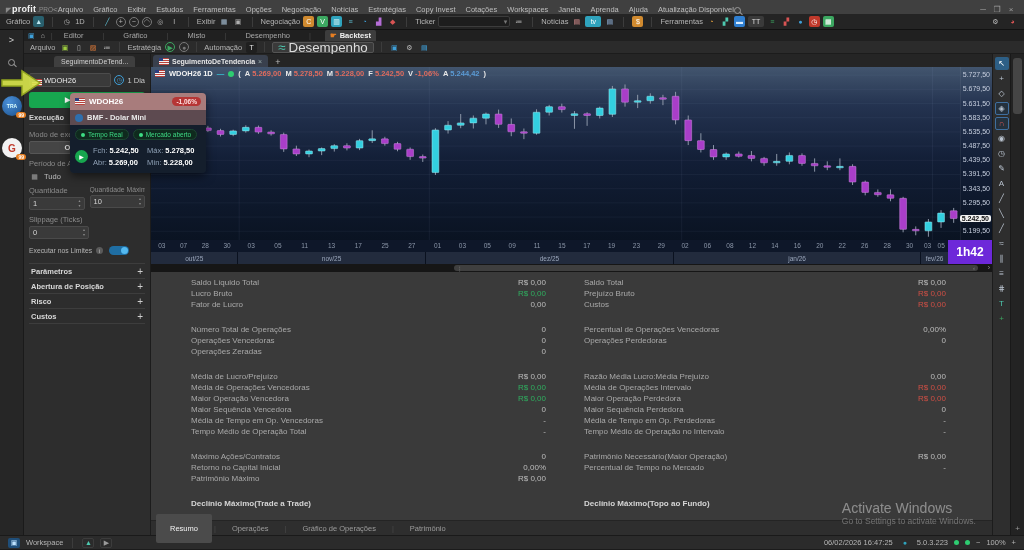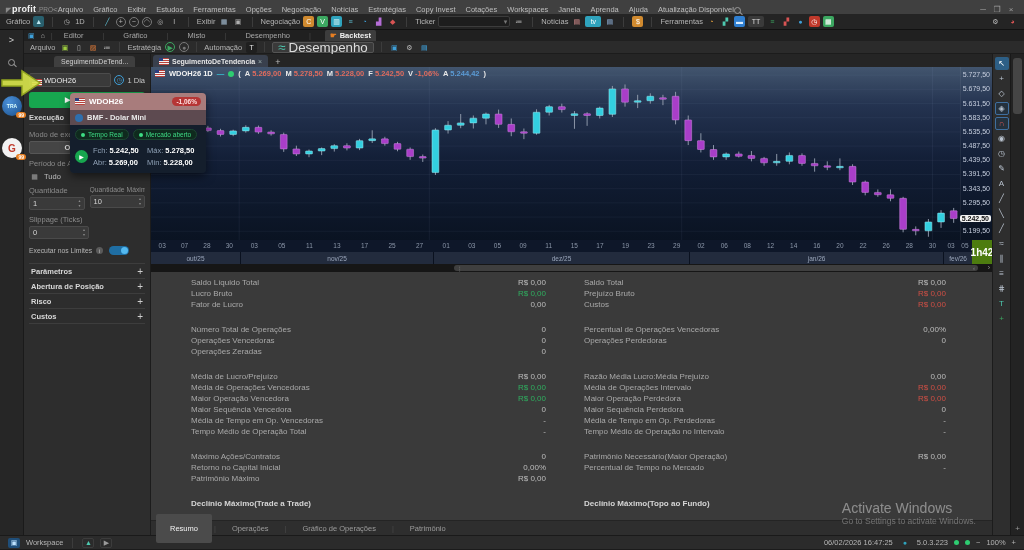--- a/index.html
+++ b/index.html
@@ -94,21 +94,21 @@
   .pa-label { position:absolute; right:2px; white-space:nowrap; }
   .pa-last { position:absolute; right:1px; background:#f2f2f2; color:#111; font-weight:bold; border-radius:2px; padding:0 2px; z-index:4; }
 
   .xaxisrow { height:24px; display:flex; background:#0e1729; }
   .xaxis { flex:1; display:flex; flex-direction:column; }
   .days { height:12px; display:flex; }
   .mband { height:12px; display:flex; gap:1px; background:#0a111f; }
   .month-col { position:relative; }
   .day-lab { position:absolute; transform:translateX(-50%); color:#8b96a8; font-size:6.5px; top:2px; }
   .month-cell { background:#222b3d; color:#9aa6bb; font-size:6.5px; display:flex; align-items:center; justify-content:center; height:100%; }
-  .corner { width:20px; background:#4d7c0f; color:#fff; font-weight:bold; font-size:10px; display:flex; align-items:center; justify-content:center; }
+  .corner { width:44px; background:#6d28d9; color:#fff; font-weight:bold; font-size:12px; display:flex; align-items:center; justify-content:center; }
 
   .hscroll { height:8px; background:#161616; position:relative; }
   .hthumb { position:absolute; left:36%; right:14px; top:1px; bottom:1px; background:#3f3f3f; border-radius:3px; display:flex; align-items:center; color:#8a8a8a; font-size:6px; padding:0 3px; justify-content:space-between; }
   .hs-arrow { position:absolute; right:2px; top:0; color:#9a9a9a; font-size:7px; }
 
   
   .backtest { flex:1; background:#3a3a3a; padding:5px 0 0 40px; font-size:8px; color:#a9a9a9; overflow:hidden; }
   .bt-header { color:#cfcfcf; font-weight:bold; height:12px; }
   .bt-row { display:grid; grid-template-columns:355px 362px; column-gap:38px; height:11px; align-items:center; }
   .bt-col { display:flex; min-width:0; }

